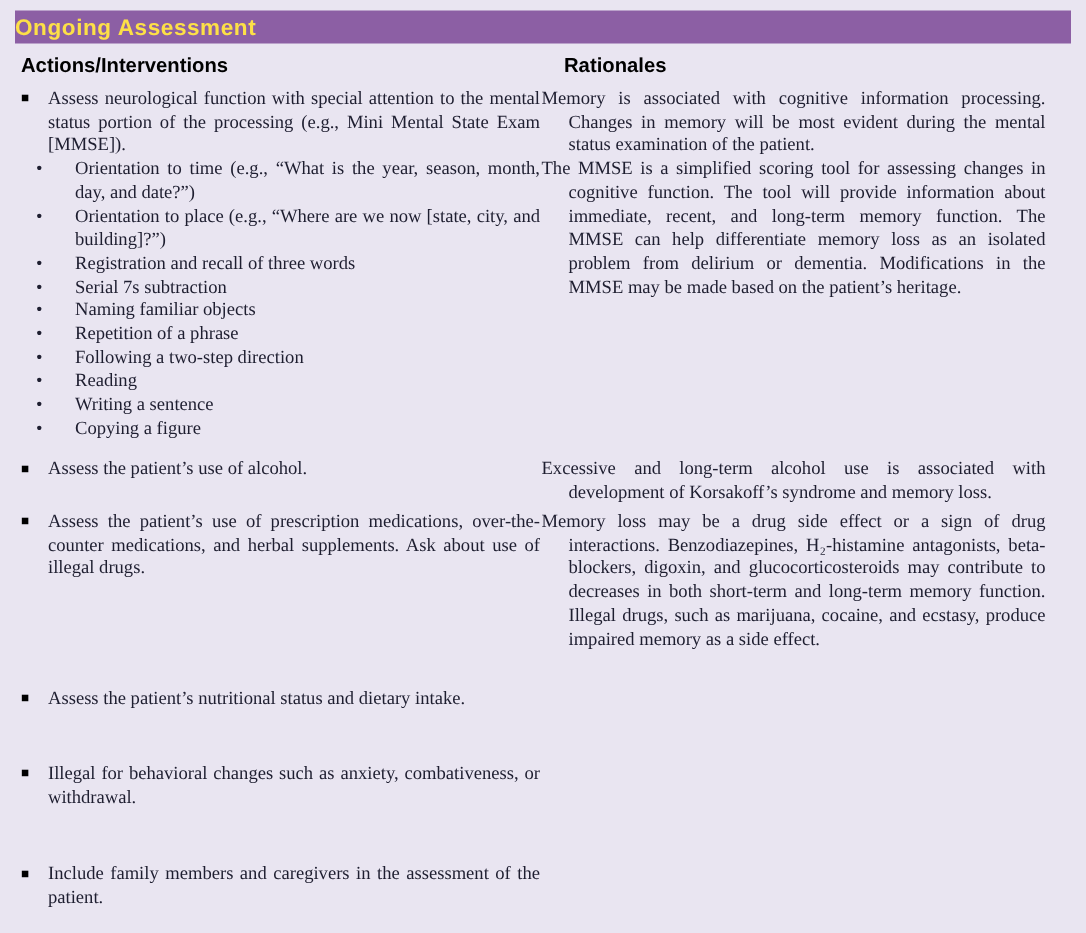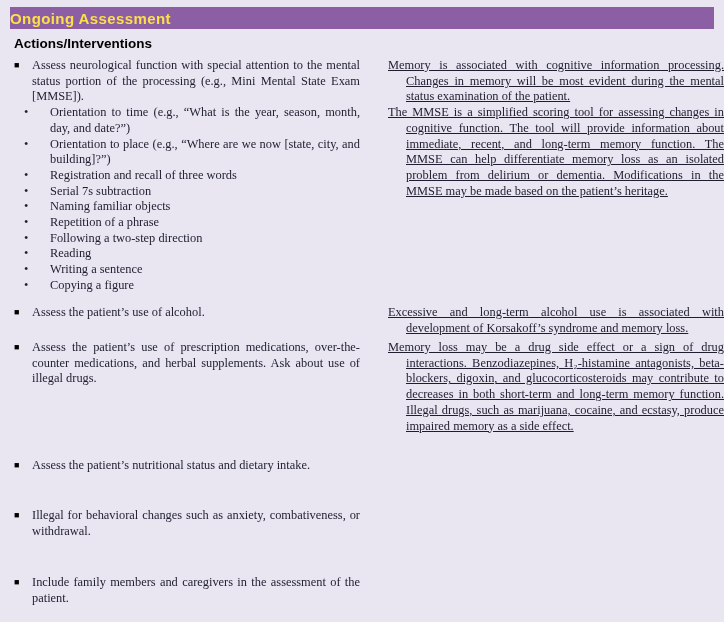--- a/index.html
+++ b/index.html
@@ -24,21 +24,21 @@
     margin: 7px 14px 6px 14px;
     height: 16px;
     font-family: "Liberation Sans", sans-serif;
     font-weight: bold; font-size: 13.5px; color: #000;
   }
   .colheads .lh { width: 362px; flex: none; }
   .colheads .rh { flex: 1; }
   .grid { margin: 0 12px 0 14px; }
   .row { display: flex; align-items: flex-start; }
   .cell-left  { width: 346px; flex: none; }
-  .cell-right { width: 336px; flex: none; margin-left: 28px; text-decoration: underline; }
+  .cell-right { width: 336px; flex: none; margin-left: 1px; }
   .item { display: flex; }
   .sq {
     width: 18px; flex: none;
     font-size: 9px; line-height: 15.7px;
     color: #000;
   }
   .it, .st, .rat {
     font-size: 12.4px; line-height: 15.7px;
     text-align: justify;
   }
@@ -56,20 +56,21 @@
 </style>
 </head>
 <body>
 
 <div class="titlebar">
   <span>Ongoing Assessment</span>
 </div>
 
 <div class="colheads">
   <span class="lh">Actions/Interventions</span>
+  <span class="rh">Rationales</span>
 </div>
 
 <div class="grid">
 
   <div class="row r1">
     <div class="cell-left">
       <div class="item">
         <span class="sq">■</span>
         <div class="it">Assess neurological function with special attention to the mental status portion of the processing (e.g., Mini Mental State Exam [MMSE]).</div>
       </div>

